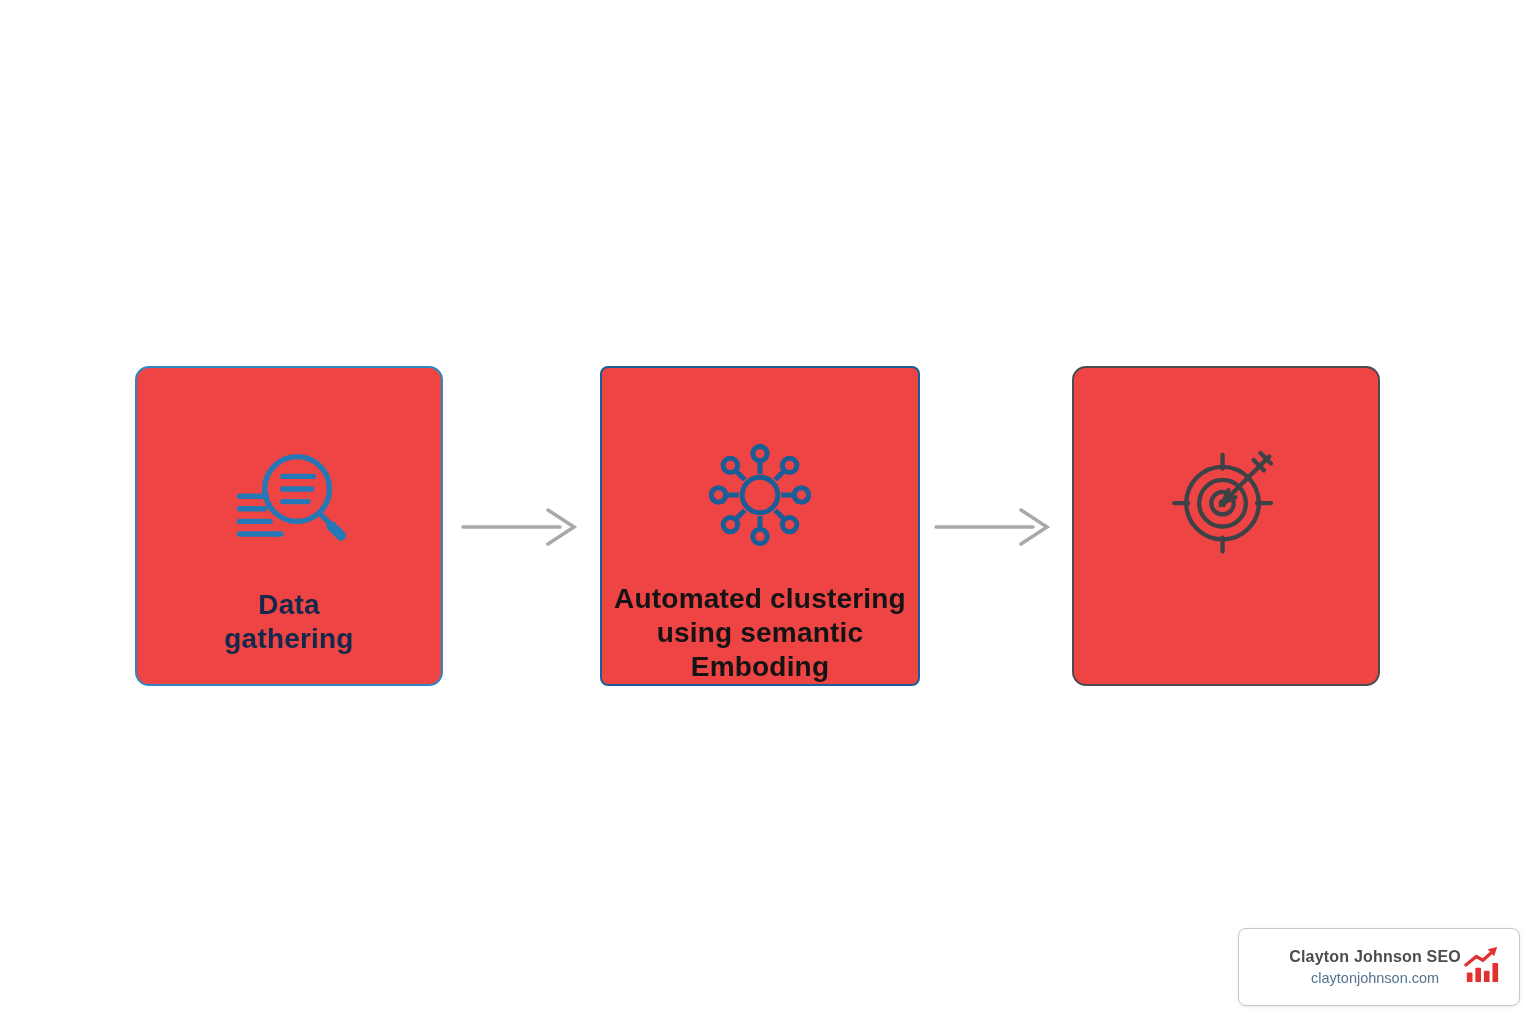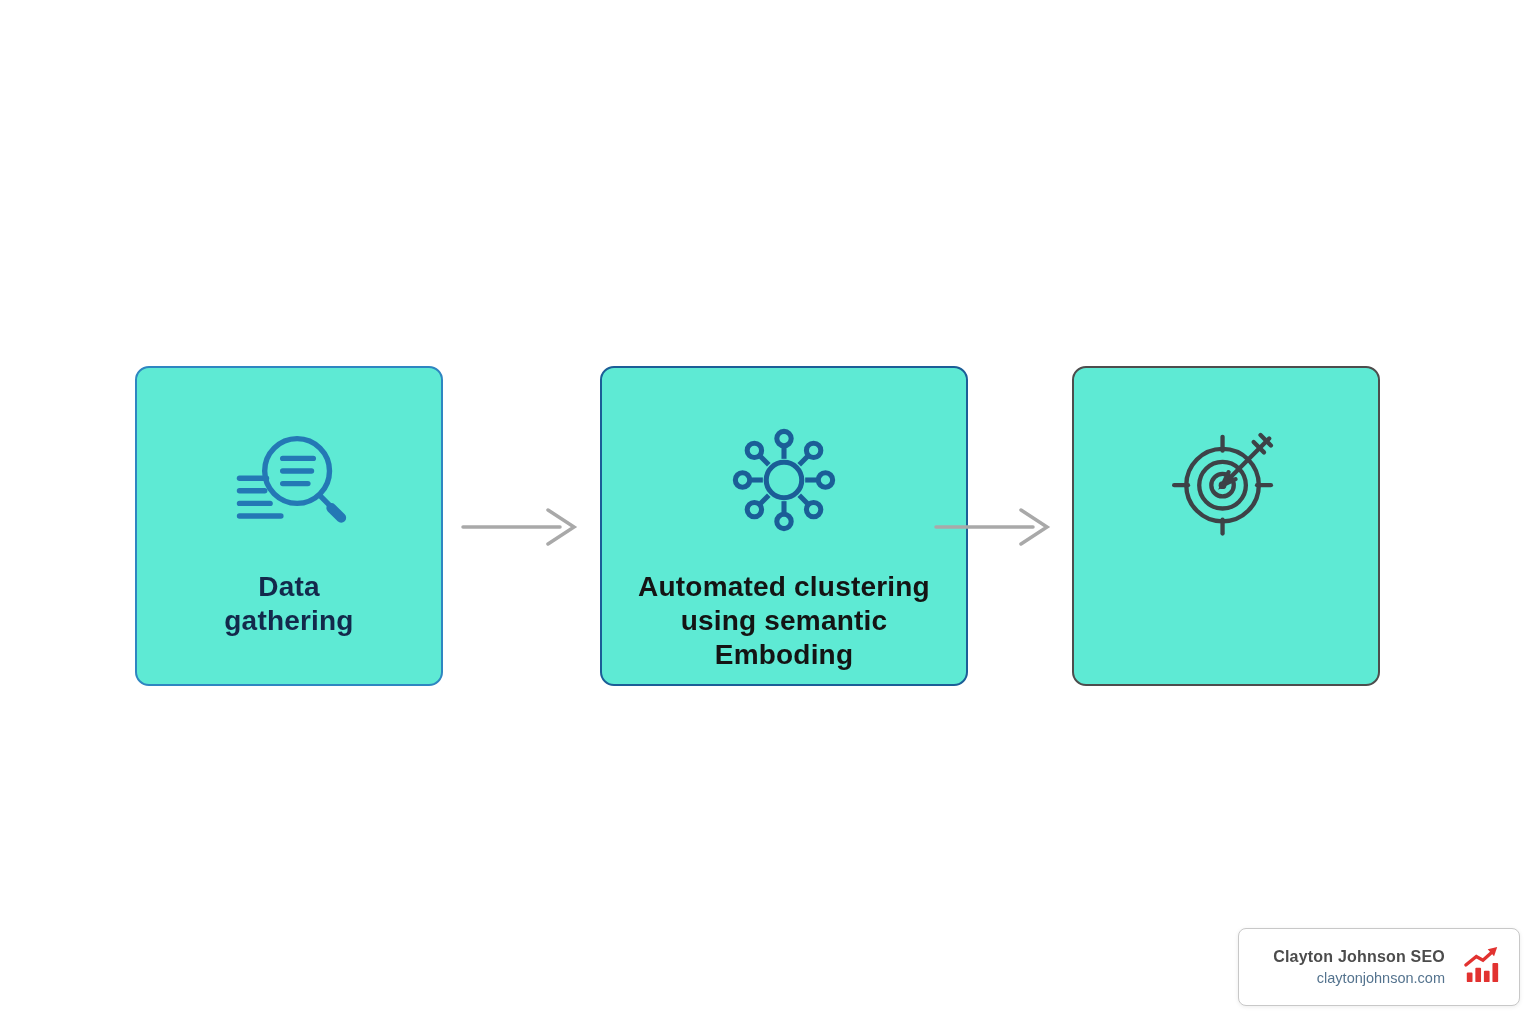--- a/index.html
+++ b/index.html
@@ -9,31 +9,31 @@
     font-family: "Liberation Sans", sans-serif;
     position: relative;
     overflow: hidden;
   }
 
   
   .step-box {
     position: absolute;
     top: 366px;
     height: 320px;
-    background: #5eead4;
+    background: #ef4444;
     border: 2px solid #444;
     border-radius: 14px;
     box-sizing: border-box;
     display: flex;
     flex-direction: column;
     align-items: center;
-    padding-top: 36px;
+    padding-top: 54px;
   }
   .step-1 { left: 135px;  width: 308px; border-color: #2e86c1; }
-  .step-2 { left: 600px;  width: 368px; border-color: #1b5e97; }
+  .step-2 { left: 600px;  width: 320px; border-color: #1b5e97; border-radius: 8px; }
   .step-3 { left: 1072px; width: 308px; border-color: #4d4d4d; }
 
   .icon-wrap {
     height: 152px;
     display: flex;
     align-items: center;
     justify-content: center;
   }
 
   .step-label {
@@ -66,34 +66,35 @@
     width: 282px;
     height: 78px;
     box-sizing: border-box;
     background: #ffffff;
     border: 1px solid #c8c8c8;
     border-radius: 8px;
     box-shadow: 0 1px 4px rgba(0,0,0,0.08);
     display: flex;
     align-items: center;
     justify-content: flex-end;
-    gap: 16px;
+    gap: 0;
     padding: 0 16px;
   }
   .brand-text { text-align: right; }
   .brand-name {
     font-size: 16px;
     font-weight: 700;
     color: #4c4c4c;
     letter-spacing: 0.2px;
   }
   .brand-url {
     font-size: 14.5px;
     color: #54738e;
     margin-top: 4px;
+    text-align: center;
   }
 </style>
 </head>
 <body>
 
 <div>
 
   <div class="step-box step-1">
     <div class="icon-wrap">
       <svg viewBox="0 0 130 120" width="118" height="108" aria-hidden="true">

